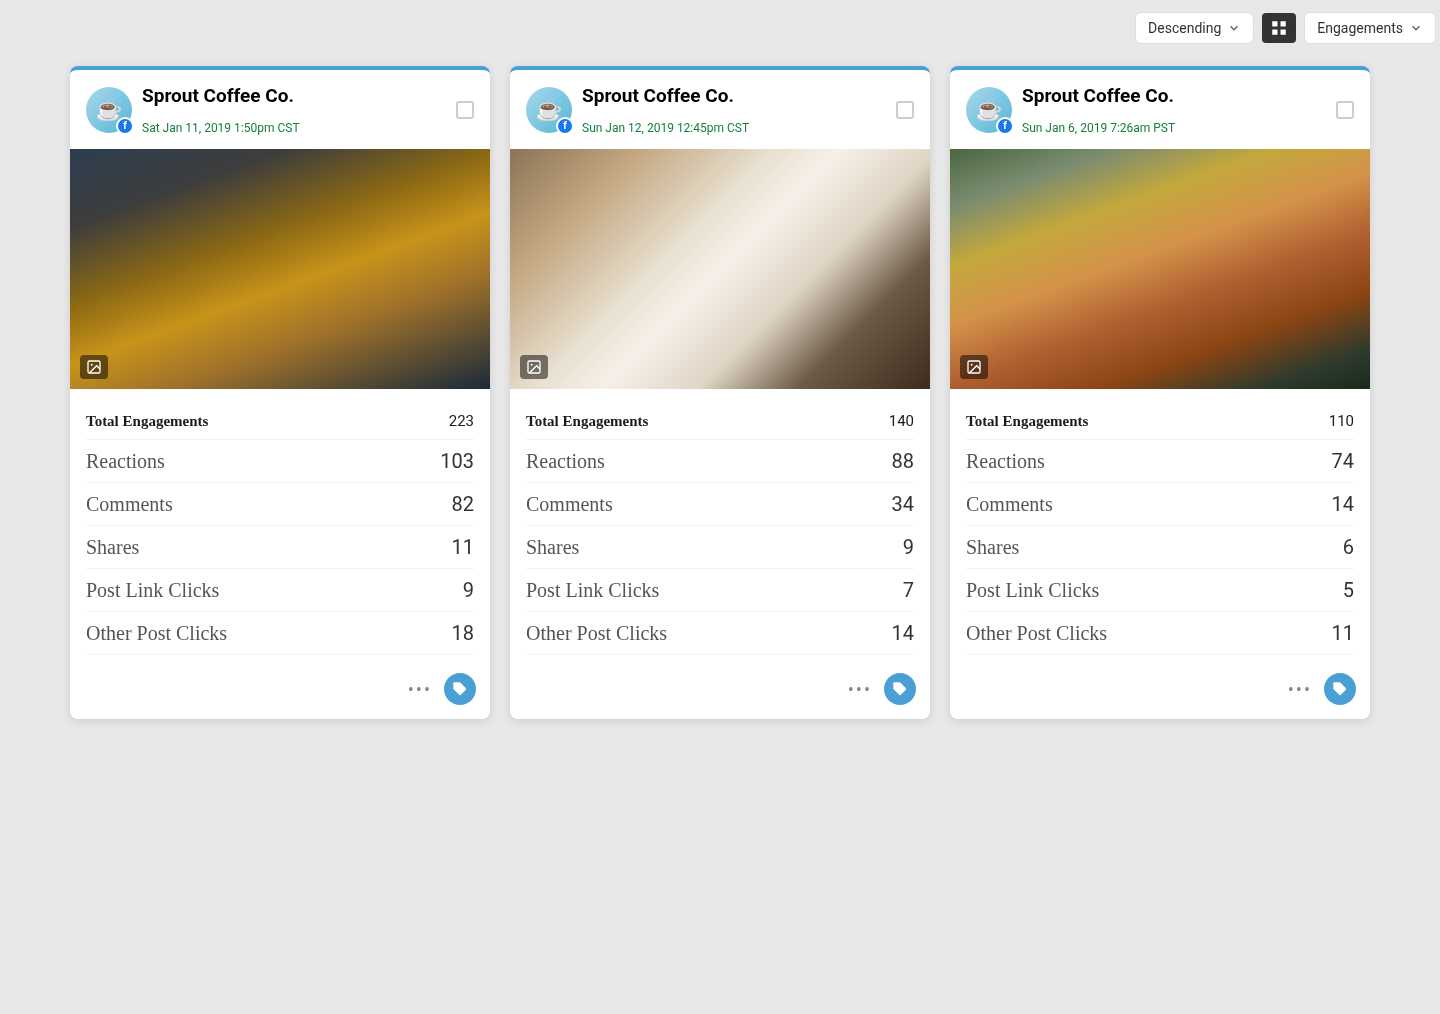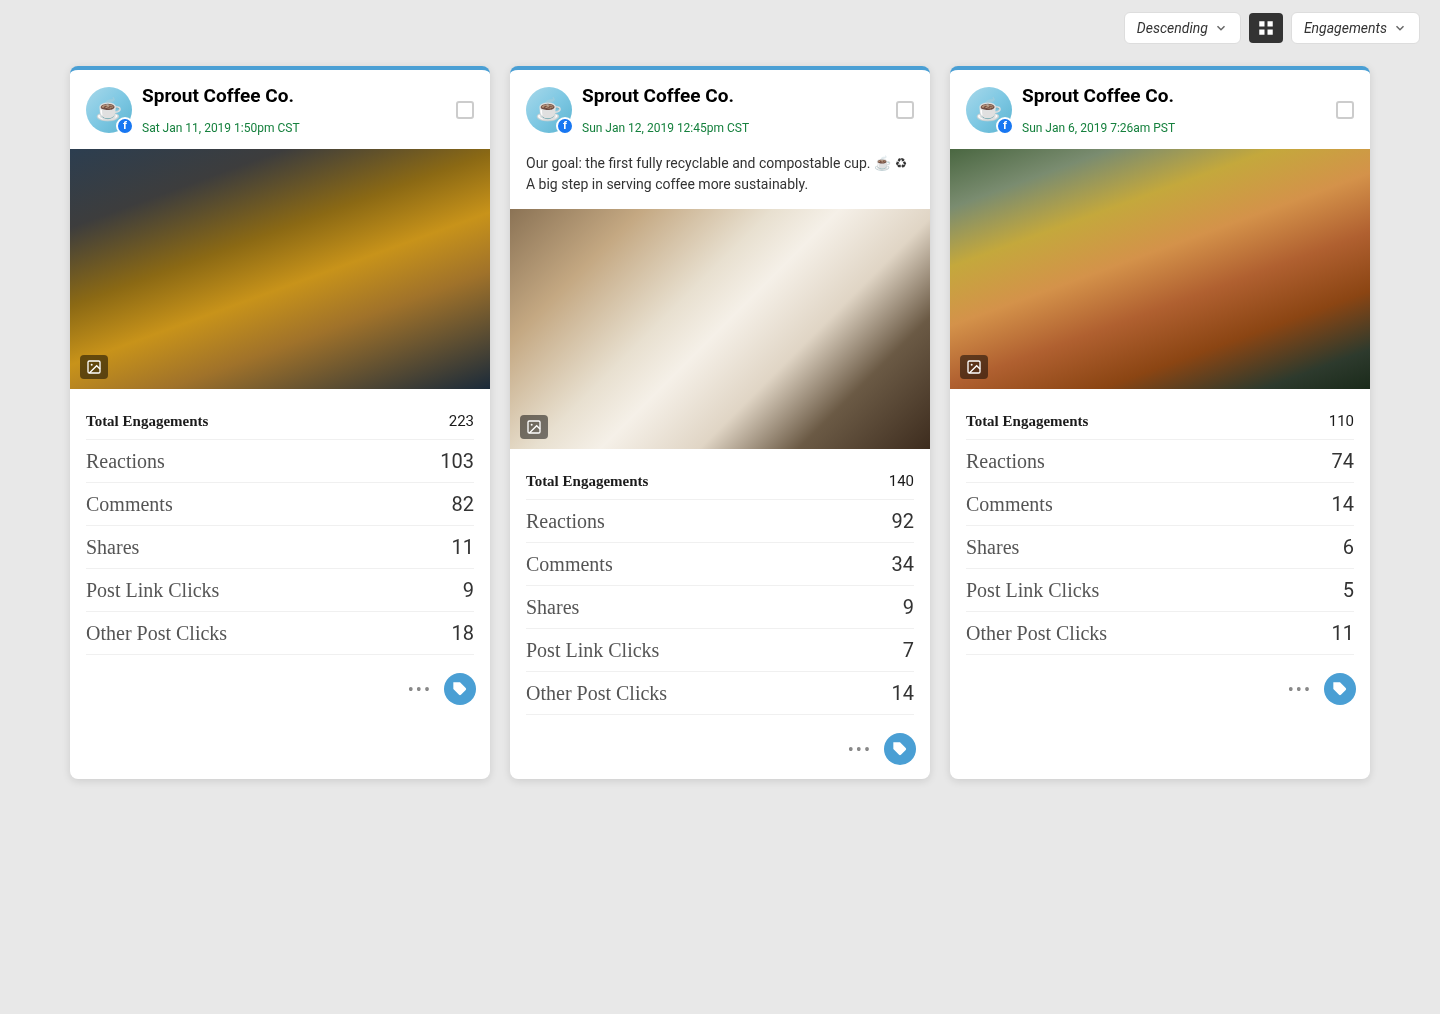--- a/index.html
+++ b/index.html
@@ -7,24 +7,23 @@
       background: #e8e8e8;
       font-family: -apple-system, BlinkMacSystemFont, 'Segoe UI', Roboto, sans-serif;
       min-height: 1014px;
       width: 1440px;
     }
 
     .top-bar {
       display: flex;
       justify-content: flex-end;
       align-items: center;
-      padding: 12px 20px;
+      padding: 12px 4px;
       background: #e8e8e8;
       gap: 8px;
-      font-style: italic;
     }
 
     .sort-dropdown, .metric-dropdown {
       display: flex;
       align-items: center;
       background: white;
       border: 1px solid #ddd;
       border-radius: 6px;
       padding: 7px 12px;
       cursor: pointer;
@@ -349,38 +348,37 @@
           <div class="fb-badge">
             <span class="fb-badge-letter">f</span>
           </div>
         </div>
         <div class="account-info">
           <div class="account-name">Sprout Coffee Co.</div>
           <div class="post-date">Sun Jan 12, 2019 12:45pm CST</div>
         </div>
         <div class="checkbox"></div>
       </div>
-      <div class="post-content">Our goal: the first fully recyclable and compostable cup. ☕ ♻ A big step in serving coffee more sustainably.</div>
       <div class="image-placeholder img-cup">
         <div class="image-icon">
           <svg width="16" height="16" viewBox="0 0 24 24" fill="white">
             <rect x="3" y="3" width="18" height="18" rx="2" fill="none" stroke="white" stroke-width="2"></rect>
             <circle cx="8.5" cy="8.5" r="1.5" fill="white"></circle>
             <polyline points="21 15 16 10 5 21" stroke="white" stroke-width="2" fill="none"></polyline>
           </svg>
         </div>
       </div>
       <div class="stats-section">
         <div class="stat-row">
           <span class="stat-label">Total Engagements</span>
           <span class="stat-value">140</span>
         </div>
         <div class="stat-row">
           <span class="stat-label">Reactions</span>
-          <span class="stat-value">92</span>
+          <span class="stat-value">88</span>
         </div>
         <div class="stat-row">
           <span class="stat-label">Comments</span>
           <span class="stat-value">34</span>
         </div>
         <div class="stat-row">
           <span class="stat-label">Shares</span>
           <span class="stat-value">9</span>
         </div>
         <div class="stat-row">

